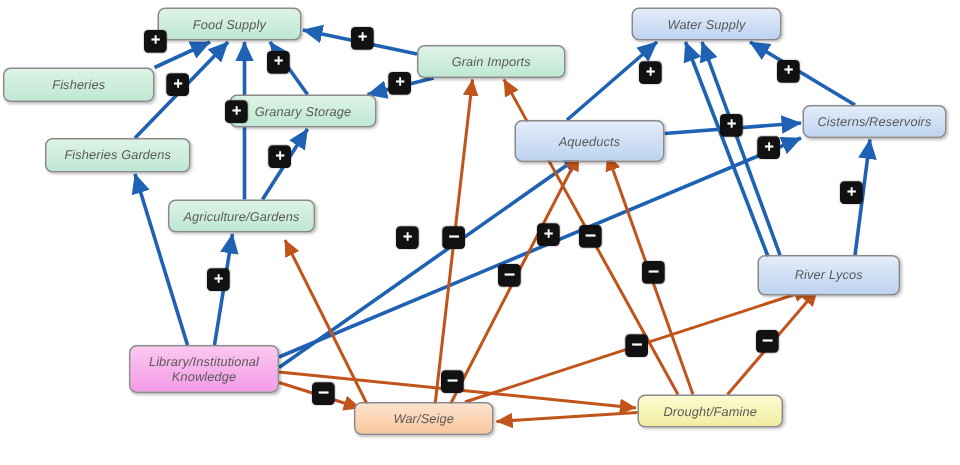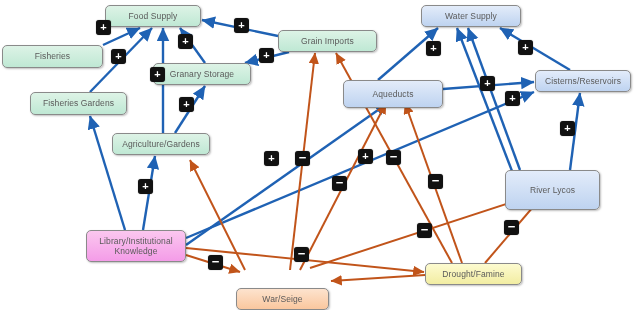--- a/index.html
+++ b/index.html
@@ -3,21 +3,21 @@
 <meta charset="utf-8">
 <title>Causal Loop Diagram</title>
 <style>
   html,body{margin:0;padding:0;}
   body{
     width:640px;height:310px;
     background:#ffffff;
     font-family:"Liberation Sans", sans-serif;
     overflow:hidden;
   }
-  #canvas{position:relative;width:640px;height:310px;}
+  #canvas{position:relative;width:640px;height:310px;font-style:italic;}
   #edges{position:absolute;left:0;top:0;width:640px;height:310px;}
   .node{
     position:absolute;
     box-sizing:border-box;
     border:1px solid #8a8a8a;
     border-radius:5px;
     display:flex;align-items:center;justify-content:center;
     text-align:center;
     color:#5a5a5a;
     font-size:8.5px;
@@ -89,24 +89,24 @@
   <div id="node-layer">
       <div class="node" style="left: 105px; top: 5px; width: 96px; height: 22px; background: linear-gradient(rgb(221, 243, 230) 0%, rgb(191, 232, 212) 100%);"><span>Food Supply</span></div>
       <div class="node" style="left: 2px; top: 45px; width: 101px; height: 23px; background: linear-gradient(rgb(221, 243, 230) 0%, rgb(191, 232, 212) 100%);"><span>Fisheries</span></div>
       <div class="node" style="left: 278px; top: 30px; width: 99px; height: 22px; background: linear-gradient(rgb(221, 243, 230) 0%, rgb(191, 232, 212) 100%);"><span>Grain Imports</span></div>
       <div class="node" style="left: 153px; top: 63px; width: 98px; height: 22px; background: linear-gradient(rgb(221, 243, 230) 0%, rgb(191, 232, 212) 100%);"><span>Granary Storage</span></div>
       <div class="node" style="left: 30px; top: 92px; width: 97px; height: 23px; background: linear-gradient(rgb(221, 243, 230) 0%, rgb(191, 232, 212) 100%);"><span>Fisheries Gardens</span></div>
       <div class="node" style="left: 112px; top: 133px; width: 98px; height: 22px; background: linear-gradient(rgb(221, 243, 230) 0%, rgb(191, 232, 212) 100%);"><span>Agriculture/Gardens</span></div>
       <div class="node" style="left: 421px; top: 5px; width: 100px; height: 22px; background: linear-gradient(rgb(227, 236, 250) 0%, rgb(190, 211, 240) 100%);"><span>Water Supply</span></div>
       <div class="node" style="left: 535px; top: 70px; width: 96px; height: 22px; background: linear-gradient(rgb(227, 236, 250) 0%, rgb(190, 211, 240) 100%);"><span>Cisterns/Reservoirs</span></div>
       <div class="node" style="left: 343px; top: 80px; width: 100px; height: 28px; background: linear-gradient(rgb(227, 236, 250) 0%, rgb(190, 211, 240) 100%);"><span>Aqueducts</span></div>
-      <div class="node" style="left: 505px; top: 170px; width: 95px; height: 40px; background: linear-gradient(rgb(227, 236, 250) 0%, rgb(190, 211, 240) 100%);"><span>River Lycos</span></div>
+      <div class="node" style="left: 505px; top: 170px; width: 95px; height: 27px; background: linear-gradient(rgb(227, 236, 250) 0%, rgb(190, 211, 240) 100%);"><span>River Lycos</span></div>
       <div class="node" style="left: 86px; top: 230px; width: 100px; height: 32px; background: linear-gradient(rgb(251, 199, 239) 0%, rgb(244, 156, 232) 100%);"><span>Library/Institutional
 Knowledge</span></div>
-      <div class="node" style="left: 236px; top: 288px; width: 93px; height: 22px; background: linear-gradient(rgb(253, 227, 206) 0%, rgb(250, 199, 158) 100%);"><span>War/Seige</span></div>
+      <div class="node" style="left: 236px; top: 268px; width: 93px; height: 22px; background: linear-gradient(rgb(253, 227, 206) 0%, rgb(250, 199, 158) 100%);"><span>War/Seige</span></div>
       <div class="node" style="left: 425px; top: 263px; width: 97px; height: 22px; background: linear-gradient(rgb(253, 251, 208) 0%, rgb(242, 237, 162) 100%);"><span>Drought/Famine</span></div>
     </div>
   <div id="badge-layer">
       <div class="badge" style="left: 96px; top: 20px;">+</div>
       <div class="badge" style="left: 111px; top: 49px;">+</div>
       <div class="badge" style="left: 178px; top: 34px;">+</div>
       <div class="badge" style="left: 234px; top: 18px;">+</div>
       <div class="badge" style="left: 259px; top: 48px;">+</div>
       <div class="badge" style="left: 150px; top: 67px;">+</div>
       <div class="badge" style="left: 179px; top: 97px;">+</div>

